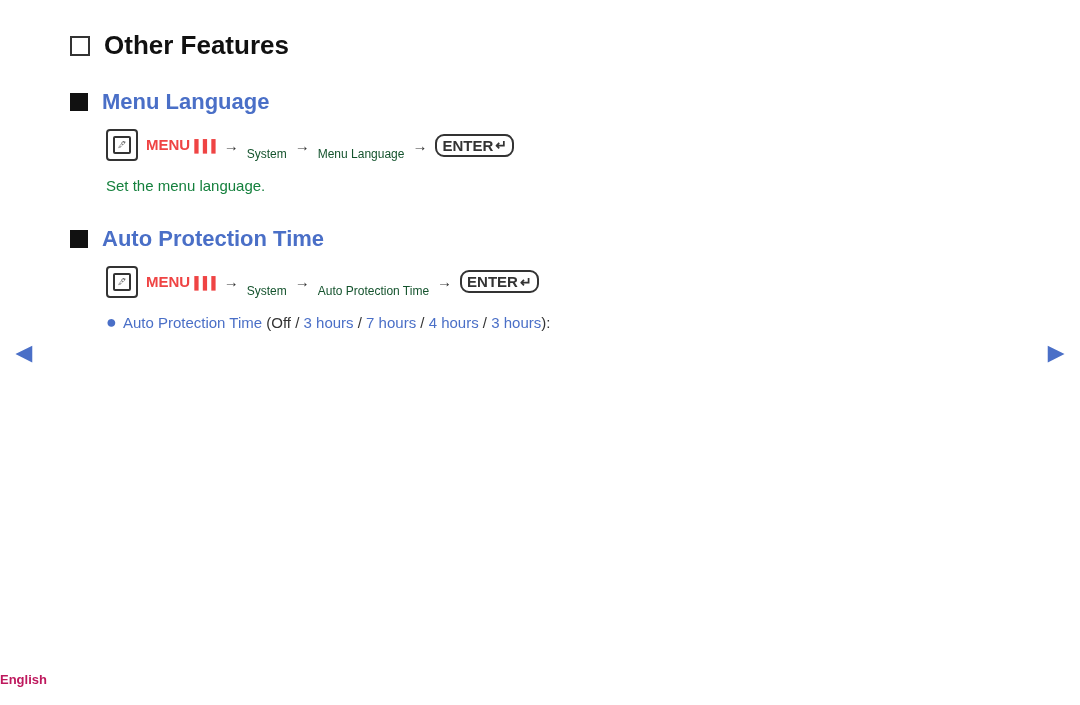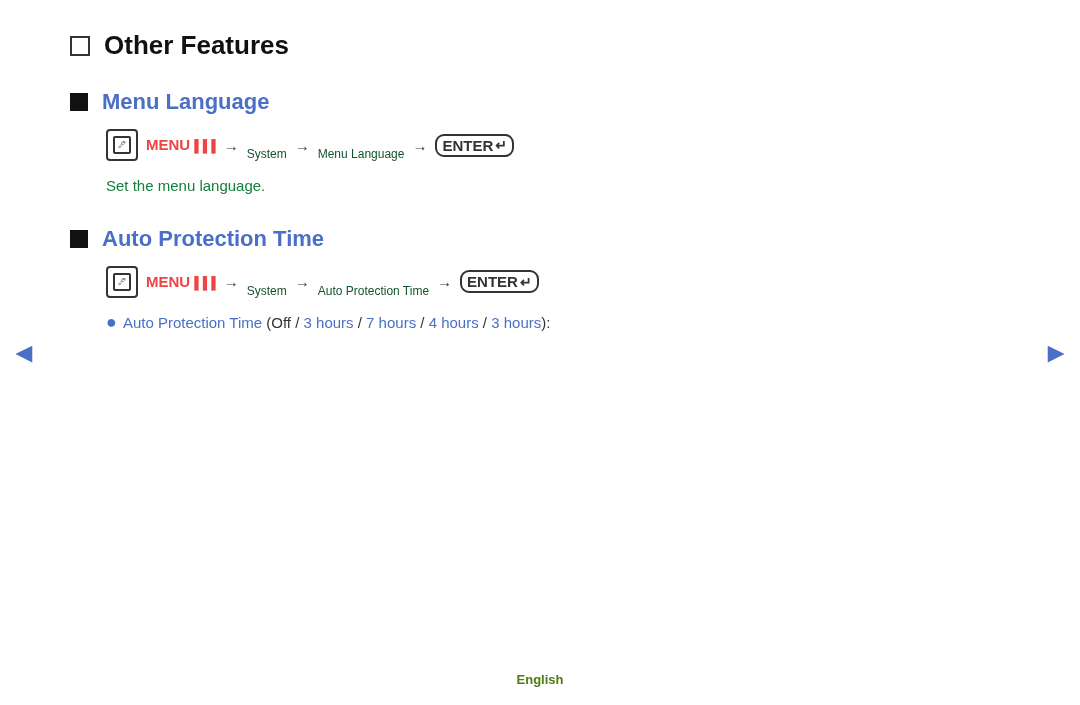--- a/index.html
+++ b/index.html
@@ -191,24 +191,24 @@
       cursor: pointer;
       user-select: none;
     }
 
     
     .footer {
       position: absolute;
       bottom: 18px;
       left: 0;
       right: 0;
-      text-align: center;
+      text-align: left;
       font-size: 13px;
       font-weight: 600;
-      color: #4d7c0f;
+      color: #be185d;
     }
 
     
     .menu-text-bold {
       font-weight: 700;
       color: #ef4444;
     }
 
     .bar-icon {
       font-size: 12px;

